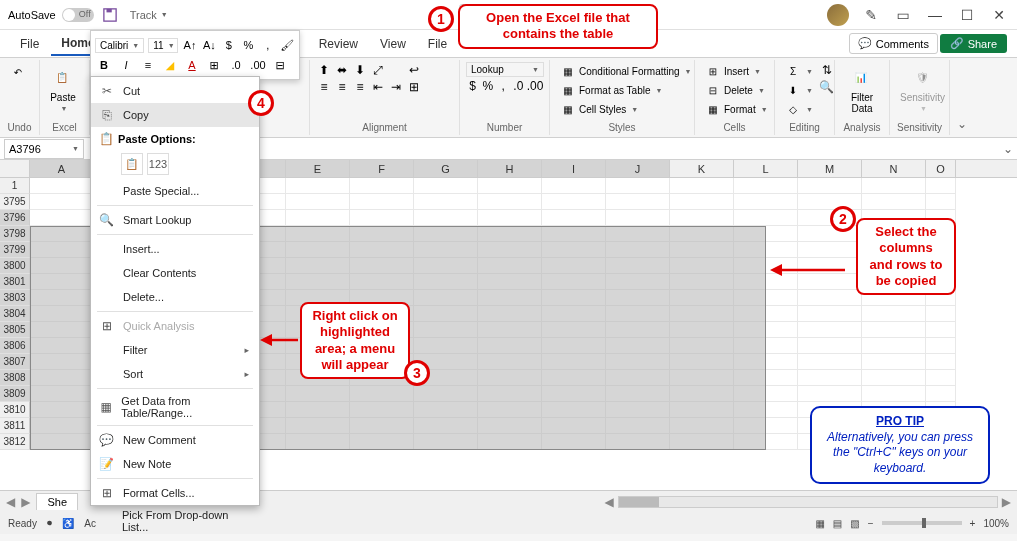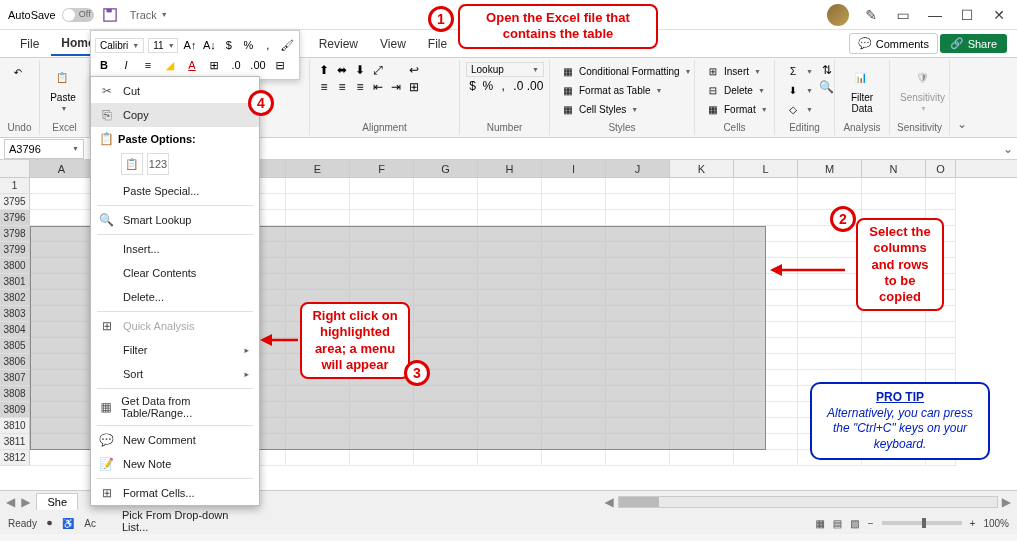--- a/index.html
+++ b/index.html
@@ -465,38 +465,20 @@
         <div class="cell" style="width: 64px;"></div>
         <div class="cell" style="width: 64px;"></div>
         <div class="cell" style="width: 64px;"></div>
         <div class="cell" style="width: 64px;"></div>
         <div class="cell" style="width: 64px;"></div>
         <div class="cell" style="width: 64px;"></div>
         <div class="cell" style="width: 64px;"></div>
         <div class="cell" style="width: 30px;"></div>
       </div>
       <div class="grid-row">
-        <div class="row-header sel">3802</div>
-        <div class="cell" style="width: 64px;"></div>
-        <div class="cell" style="width: 64px;"></div>
-        <div class="cell" style="width: 64px;"></div>
-        <div class="cell" style="width: 64px;"></div>
-        <div class="cell" style="width: 64px;"></div>
-        <div class="cell" style="width: 64px;"></div>
-        <div class="cell" style="width: 64px;"></div>
-        <div class="cell" style="width: 64px;"></div>
-        <div class="cell" style="width: 64px;"></div>
-        <div class="cell" style="width: 64px;"></div>
-        <div class="cell" style="width: 64px;"></div>
-        <div class="cell" style="width: 64px;"></div>
-        <div class="cell" style="width: 64px;"></div>
-        <div class="cell" style="width: 64px;"></div>
-        <div class="cell" style="width: 30px;"></div>
-      </div>
-      <div class="grid-row">
         <div class="row-header sel">3803</div>
         <div class="cell" style="width: 64px;"></div>
         <div class="cell" style="width: 64px;"></div>
         <div class="cell" style="width: 64px;"></div>
         <div class="cell" style="width: 64px;"></div>
         <div class="cell" style="width: 64px;"></div>
         <div class="cell" style="width: 64px;"></div>
         <div class="cell" style="width: 64px;"></div>
         <div class="cell" style="width: 64px;"></div>
         <div class="cell" style="width: 64px;"></div>
@@ -815,31 +797,31 @@
       <span>Pick From Drop-down List...</span>
     </div>
   <div class="ctx-item"></div>
 
 </div>
 
 <div class="callout-num" style="left:428px; top:6px;">1</div>
 <div class="callout-box" style="left:458px; top:4px; width:200px;"><span>Open the Excel file that contains the table</span></div>
 
 <div class="callout-num" style="left:830px; top:206px;">2</div>
-<div class="callout-box" style="left:856px; top:218px; width:88px;"><span>Select the columns and rows to be copied</span></div>
+<div class="callout-box" style="left:856px; top:218px; width:100px;"><span>Select the columns and rows to be copied</span></div>
 <svg class="callout-arrow" style="left:770px; top:260px;" width="80" height="20">
     <line x1="75" y1="10" x2="8" y2="10" stroke="#e00000" stroke-width="2.5"></line>
     <polygon points="0,10 12,4 12,16" fill="#e00000"></polygon>
   </svg>
 
 <div class="callout-box" style="left:300px; top:302px; width:110px;"><span>Right click on highlighted area; a menu will appear</span></div>
 <div class="callout-num" style="left:404px; top:360px;">3</div>
 <svg class="callout-arrow" style="left:260px; top:330px;" width="40" height="20">
     <line x1="38" y1="10" x2="8" y2="10" stroke="#e00000" stroke-width="2.5"></line>
     <polygon points="0,10 12,4 12,16" fill="#e00000"></polygon>
   </svg>
 
 <div class="callout-num" style="left:248px; top:90px;">4</div>
 
-<div class="protip" style="left:810px; top:382px; width:180px;">
+<div class="protip" style="left:810px; top:406px; width:180px;">
   <div class="protip-title">PRO TIP</div>
   <div>Alternatively, you can press the "Ctrl+C" keys on your keyboard.</div>
 </div>
 
 </body></html>

